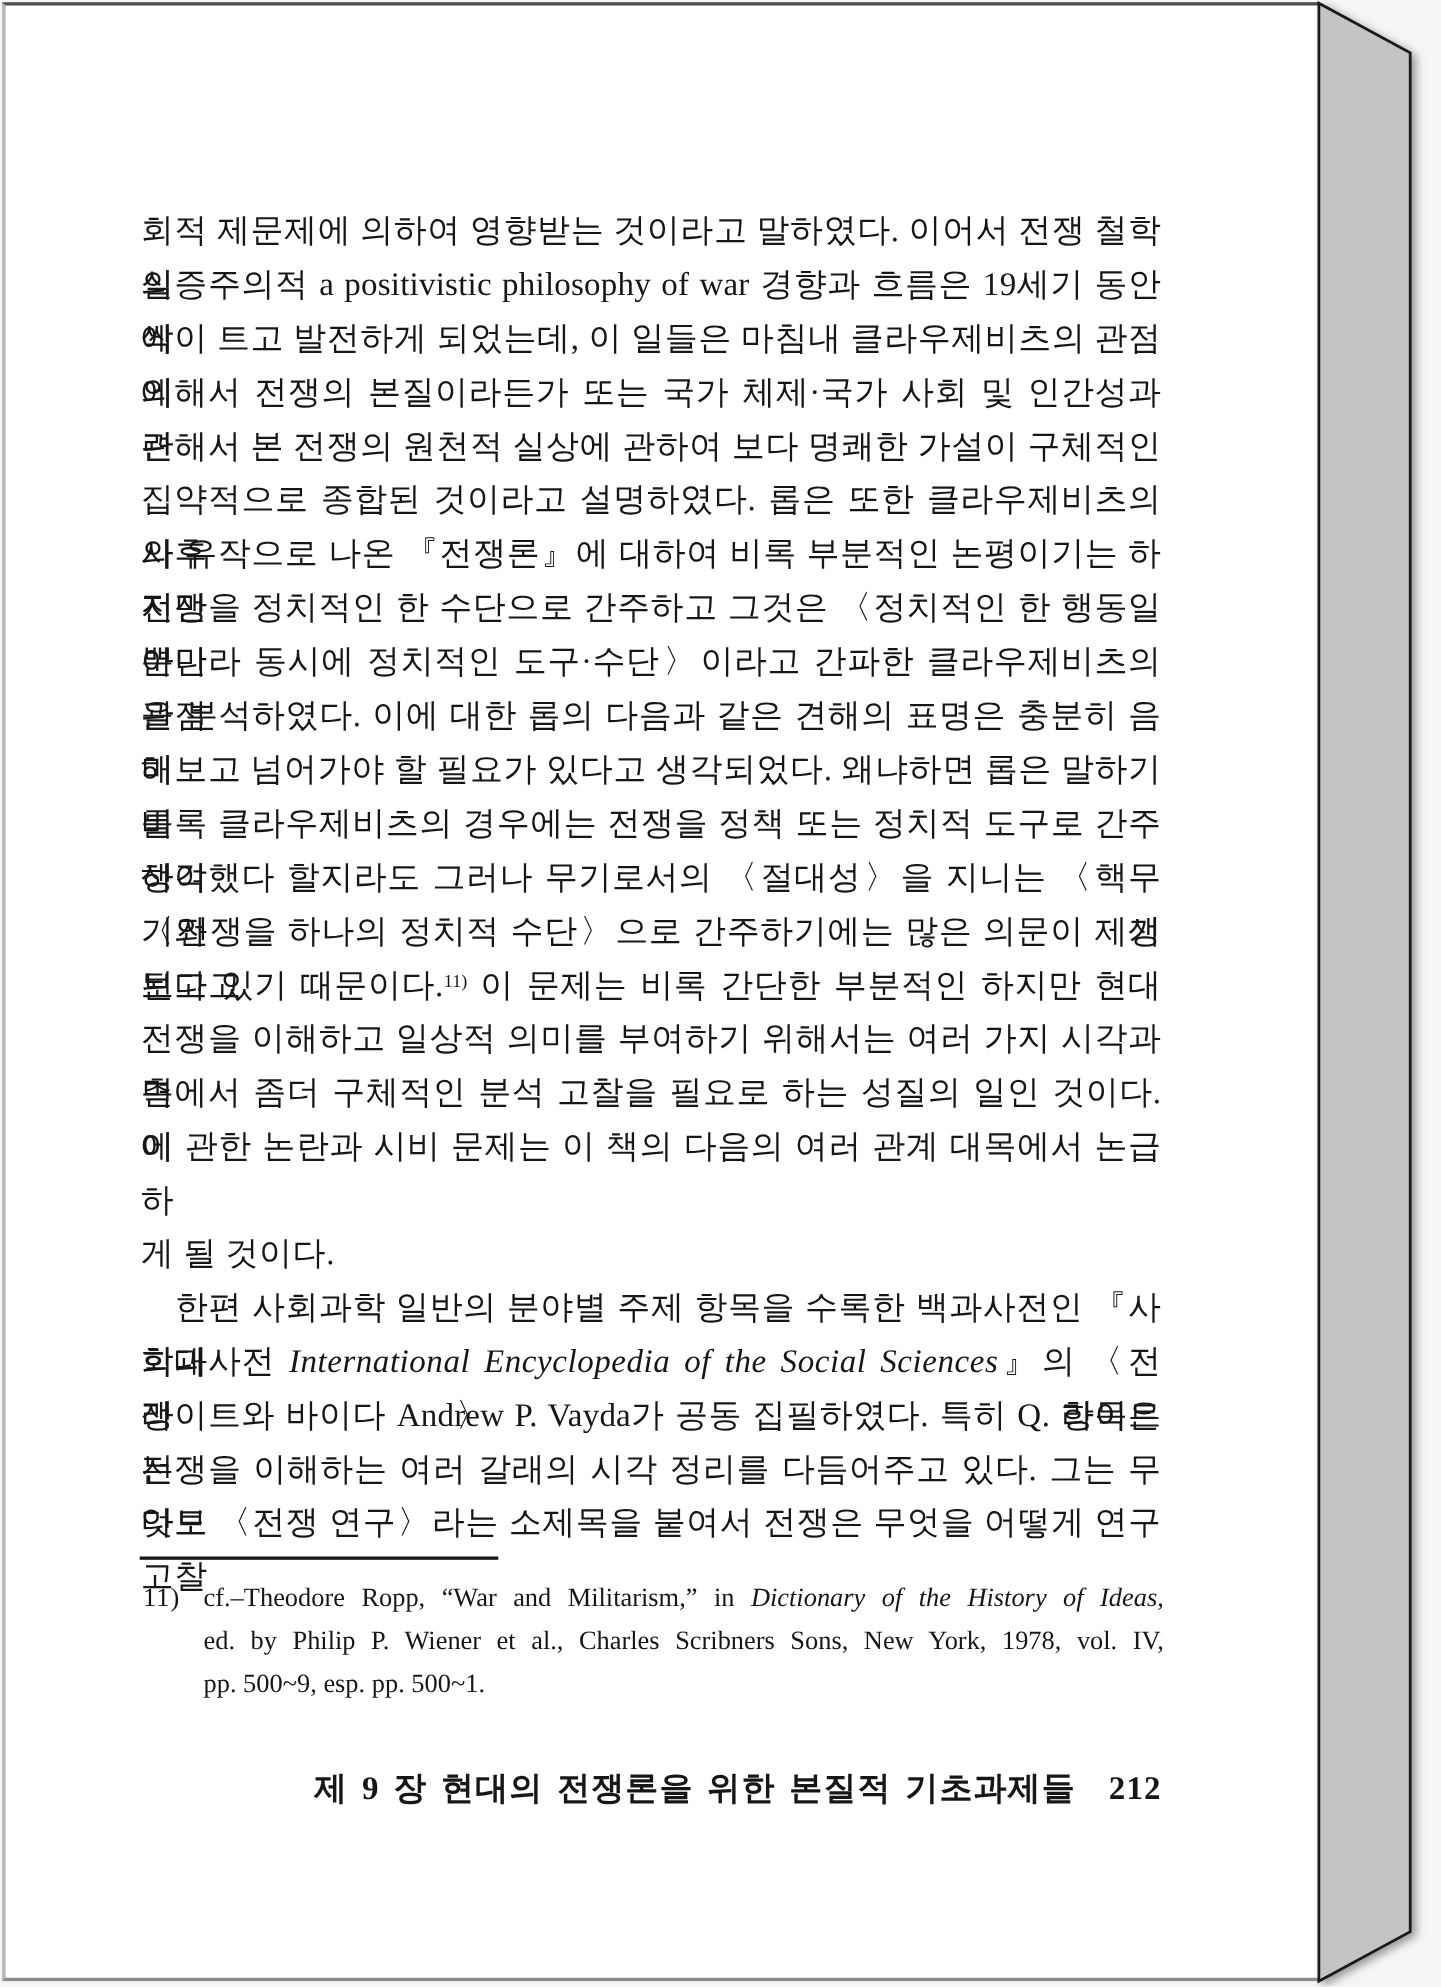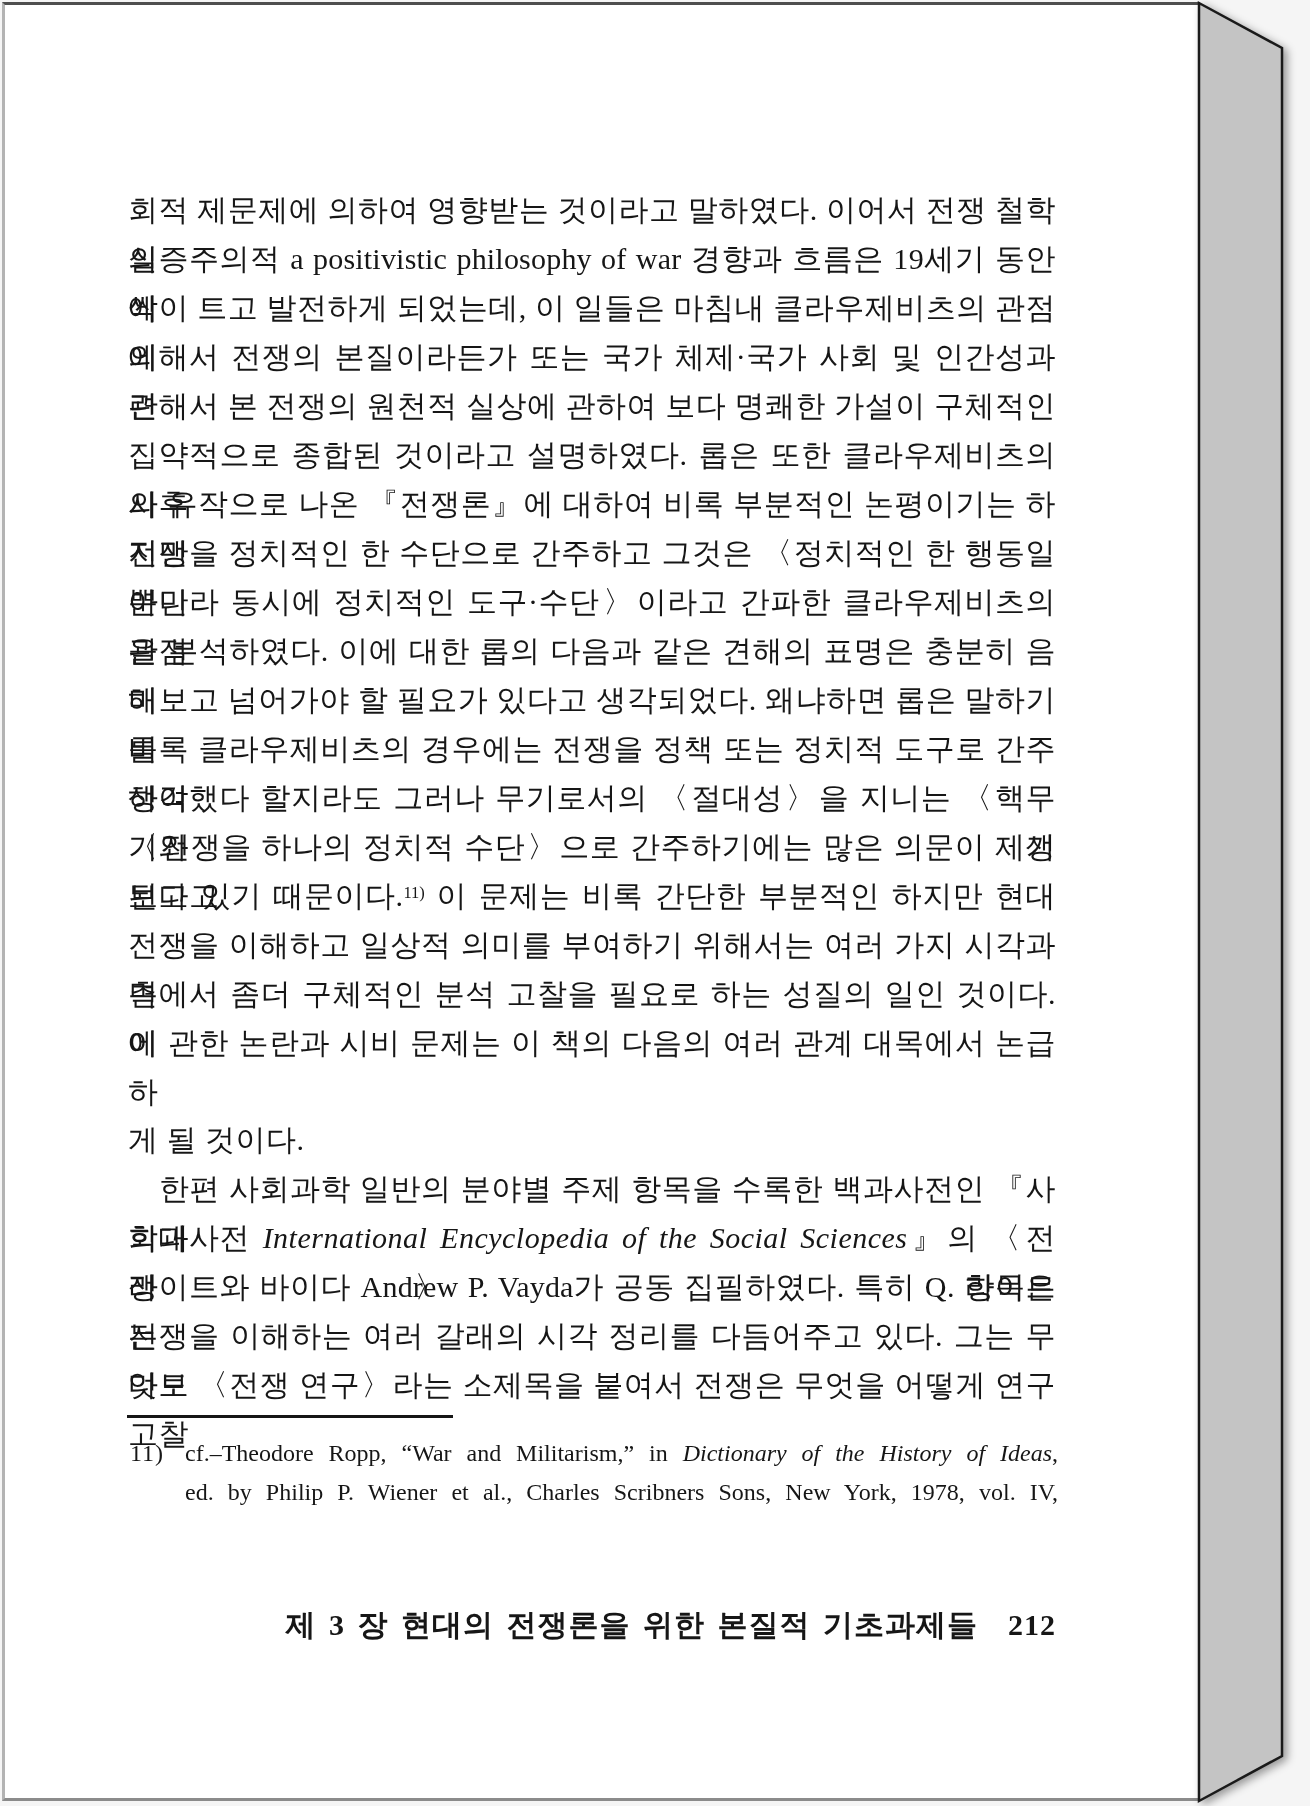--- a/index.html
+++ b/index.html
@@ -136,25 +136,26 @@
         <div class="bline"><span>다도 〈전쟁 연구〉라는 소제목을 붙여서 전쟁은 무엇을 어떻게 연구 고찰</span></div>
       </div>
 
     <div class="fn-rule"></div>
 
     <div class="footnote">
       <span class="fn-marker">11)</span>
       <div>
           <div class="fnline"><span>cf.–Theodore Ropp, “War and Militarism,” in </span><span class="it">Dictionary of the History of Ideas</span><span>,</span></div>
           <div class="fnline"><span>ed. by Philip P. Wiener et al., Charles Scribners Sons, New York, 1978, vol. IV,</span></div>
+          <div class="fnline lastleft"><span>pp. 500~9, esp. pp. 500~1.</span></div>
         </div>
     </div>
 
     <div class="footer">
-      <span>제 3 장  현대의 전쟁론을 위한 본질적 기초과제들</span><span class="pagenum">212</span>
+      <span>제 9 장  현대의 전쟁론을 위한 본질적 기초과제들</span><span class="pagenum">212</span>
     </div>
   </div>
 
   <div class="page-depth">
     <svg width="111" height="1806" viewBox="0 0 111 1806" xmlns="http://www.w3.org/2000/svg">
       <polygon class="depth-poly" points="0,3 83,48 83,1756 0,1801" fill="#c4c4c4" stroke="#1a1a1a" stroke-width="2.5" stroke-linejoin="miter"></polygon>
     </svg>
   </div>
 
 </div>

